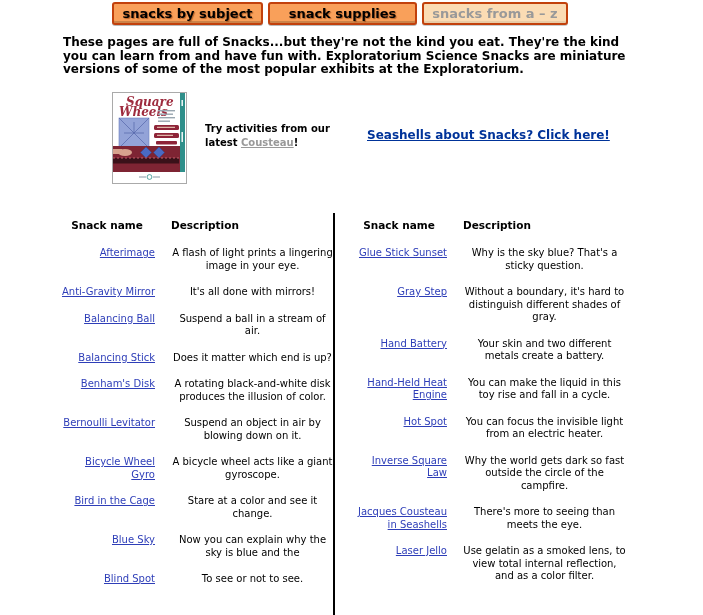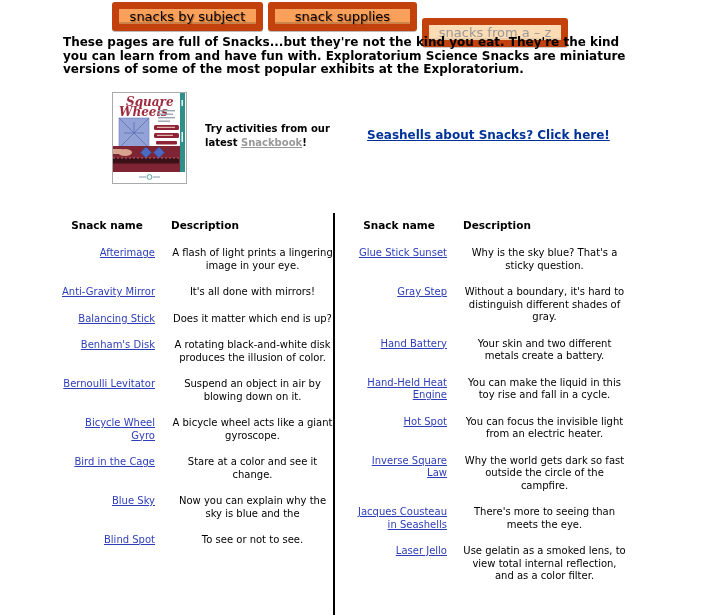--- a/index.html
+++ b/index.html
@@ -1,29 +1,29 @@
 <!DOCTYPE html>
 <html style="--tab-bg: #F9A05A; --tab-current-bg: #FBDCB4; --tab-current-text: #999999; --snack-link: #2E3EB8; --questions-link: #003399; --snackbook-link: #999999; --divider: #000000; --cover-teal: #2F8F8A; --cover-red: #7E2433; --cover-maroon: #8E2438; --cover-blue: #93A3D8;"><head>
 <meta charset="utf-8">
 <style>
   html,body{margin:0;padding:0;background:#fff;}
   .page{position:relative;width:703px;height:615px;background:#fff;overflow:hidden;
         font-family:"DejaVu Sans",sans-serif;color:#000;}
 
   
   .tabbar{position:absolute;left:112px;top:2px;display:flex;gap:5px;}
-  .tab{box-sizing:border-box;height:29px;display:flex;align-items:center;justify-content:center;
-       font-weight:normal;font-size:13px;background:var(--tab-bg);border:7px solid #c2410c;
+  .tab{box-sizing:border-box;height:23px;display:flex;align-items:center;justify-content:center;
+       font-weight:bold;font-size:13px;background:var(--tab-bg);border:2px solid #c2410c;
        border-radius:3px;box-shadow:inset 0 -2px 0 rgba(0,0,0,.18), 0 1px 0 #bbb;
        text-shadow:1px 1px 1px rgba(130,50,0,.55);cursor:pointer;white-space:nowrap;}
   .tab.t1{width:151px;}
   .tab.t2{width:149px;}
   .tab.t3{width:146px;}
   .tab.current{background:var(--tab-current-bg);color:var(--tab-current-text);
-       text-shadow:none;cursor:default;box-shadow:inset 0 -2px 0 rgba(0,0,0,.07), 0 1px 0 #ccc;margin-top:16px;}
+       text-shadow:none;cursor:default;box-shadow:inset 0 -2px 0 rgba(0,0,0,.07), 0 1px 0 #ccc;}
 
   
   .intro{position:absolute;left:63px;top:36px;width:582px;font-size:12px;font-weight:bold;line-height:13.5px;}
 
   
   .cover{position:absolute;left:112px;top:92px;width:75px;height:92px;cursor:pointer;display:block;}
   .f-teal{fill:var(--cover-teal);}
   .f-red{fill:var(--cover-red);}
   .f-blue{fill:var(--cover-blue);}
   .f-maroon{fill:var(--cover-maroon);}
@@ -94,21 +94,21 @@
       <rect x="1" y="66" width="66" height="5.5" fill="#3A1119"></rect>
       <path d="M1 66 L67 66" stroke="#C2606C" stroke-width="1" stroke-dasharray="2,2"></path>
     </g>
     <g>
       <rect x="27" y="84.5" width="7" height="1" fill="#8899A6"></rect>
       <circle cx="37.5" cy="85" r="2.4" fill="none" stroke="#2F8F8A" stroke-width="0.8"></circle>
       <rect x="41" y="84.5" width="7" height="1" fill="#8899A6"></rect>
     </g>
   </svg>
 
-  <div class="promo"><span>Try activities from our latest </span><a>Snackbook</a><span>!</span></div>
+  <div class="promo"><span>Try activities from our latest </span><a>Cousteau</a><span>!</span></div>
 
   <a class="questions">Seashells about Snacks? Click here!</a>
 
   <div class="divider"></div>
 
   <table class="snack-table left">
     <thead>
       <tr>
         <th class="h-name">Snack name</th>
         <th class="h-desc">Description</th>
@@ -118,20 +118,24 @@
   <tr>
     <td class="c-name"><a>Afterimage</a></td>
     <td class="c-desc">A flash of light prints a lingering image in your eye.</td>
   </tr>
 
   <tr>
     <td class="c-name"><a>Anti-Gravity Mirror</a></td>
     <td class="c-desc">It's all done with mirrors!</td>
   </tr>
 
+  <tr>
+    <td class="c-name"><a>Balancing Ball</a></td>
+    <td class="c-desc">Suspend a ball in a stream of air.</td>
+  </tr>
 
   <tr>
     <td class="c-name"><a>Balancing Stick</a></td>
     <td class="c-desc">Does it matter which end is up?</td>
   </tr>
 
   <tr>
     <td class="c-name"><a>Benham's Disk</a></td>
     <td class="c-desc">A rotating black-and-white disk produces the illusion of color.</td>
   </tr>

